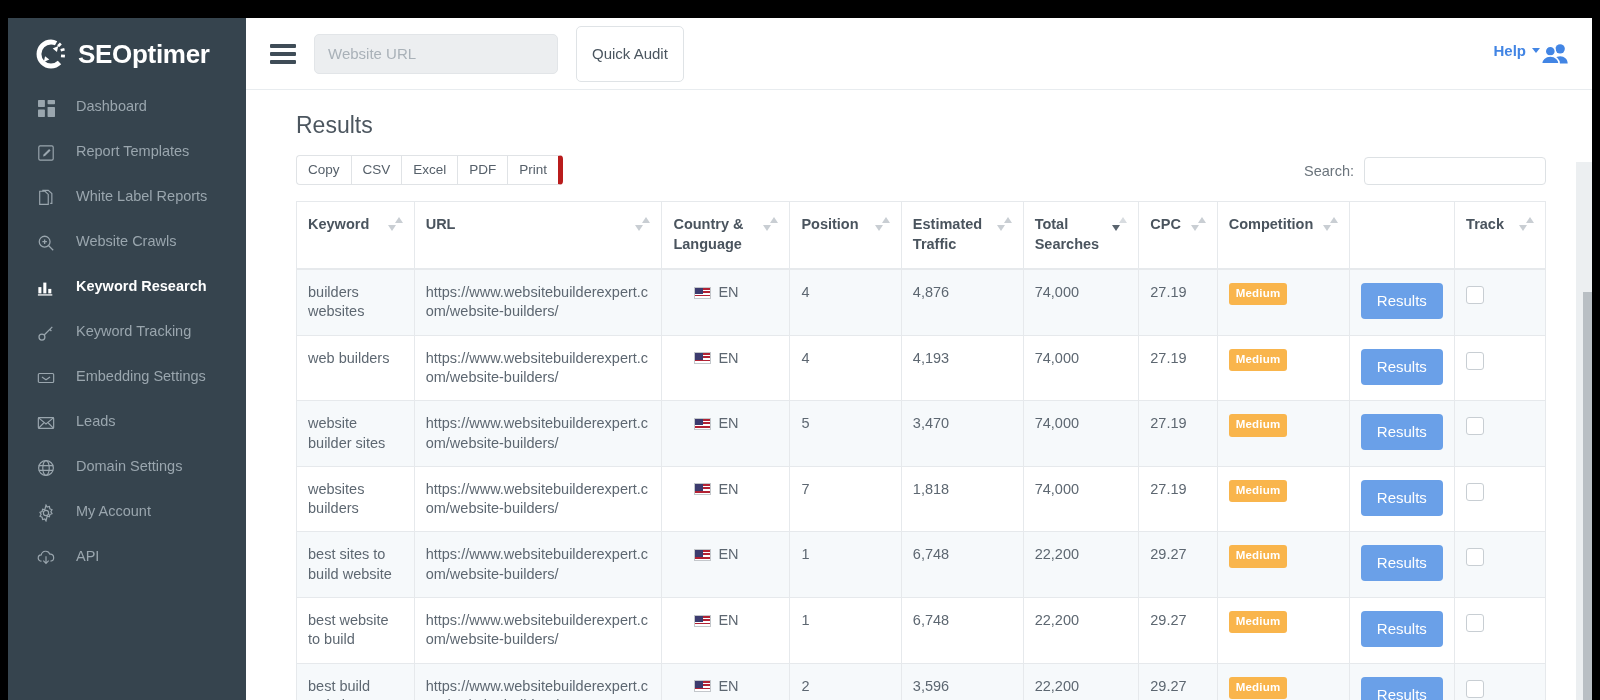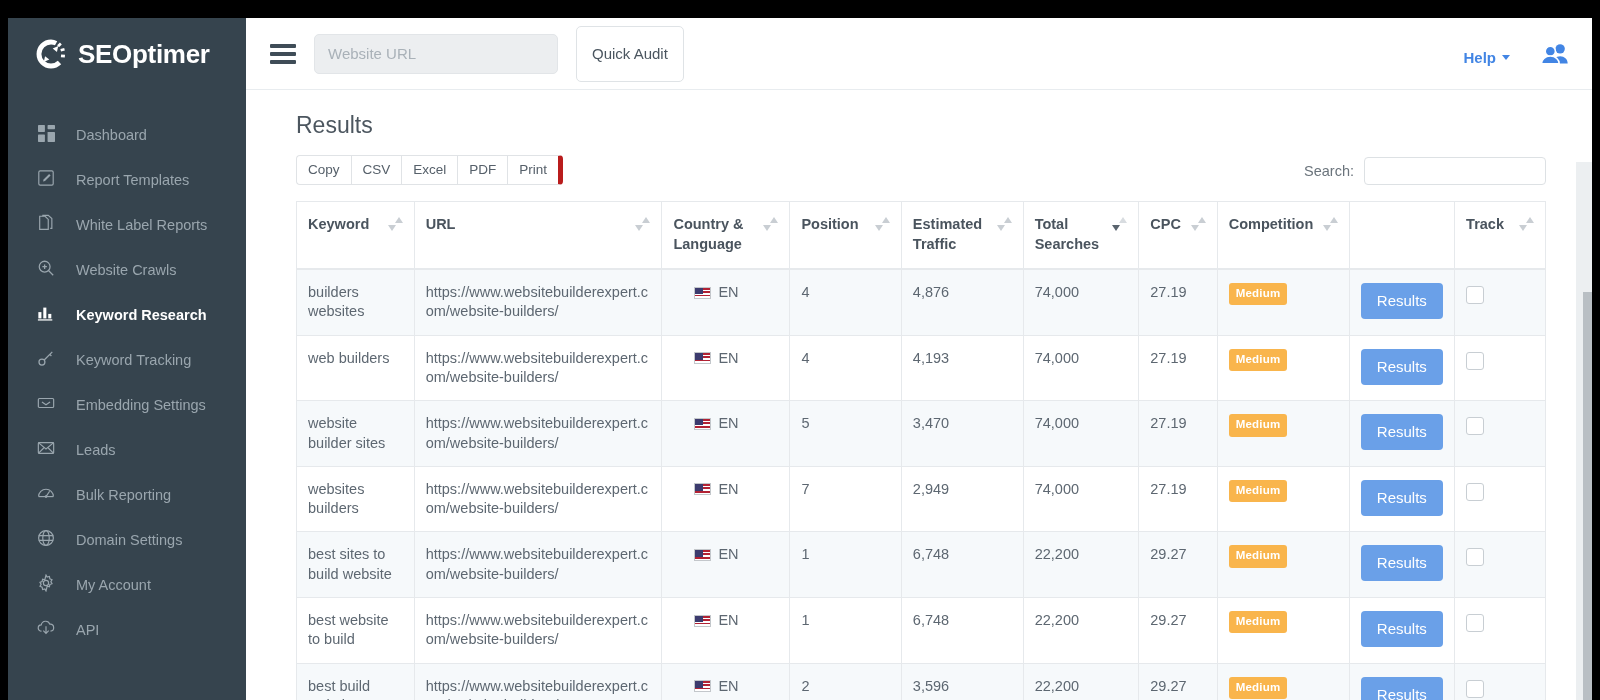--- a/index.html
+++ b/index.html
@@ -38,21 +38,21 @@
     color: #ffffff;
     font-size: 26px;
     font-weight: 700;
     letter-spacing: -0.3px;
     white-space: nowrap;
   }
   .nav { padding-top: 8px; }
   .nav-item {
     height: 45px;
     display: flex;
-    align-items: flex-end;
+    align-items: flex-start;
     padding-left: 28px;
     gap: 20px;
     cursor: pointer;
     text-decoration: none;
   }
   .nav-icon {
     width: 20px; height: 20px;
     flex: 0 0 20px;
     display: flex; align-items: center; justify-content: center;
     color: #9aa6ae;
@@ -114,22 +114,21 @@
     border-radius: 5px;
     padding: 0 15px;
     font-family: "Liberation Sans", sans-serif;
     font-size: 15px;
     color: #4a555f;
     cursor: pointer;
   }
   .topbar-right {
     margin-left: auto;
     display: flex;
-    align-items: flex-end;
-    gap: 30px;
+    align-items: flex-start;
   }
   .help-link {
     color: #4285e4;
     font-size: 15px;
     font-weight: 700;
     text-decoration: none;
     cursor: pointer;
     display: flex; align-items: center; gap: 6px;
   }
   .caret-down {
@@ -426,31 +425,20 @@
       <a class="nav-item">
         <span class="nav-icon">
           <svg width="18" height="18" viewBox="0 0 20 20" fill="none" stroke="currentColor" stroke-width="1.3">
               <rect x="1.5" y="4" width="17" height="12" rx="1"></rect>
               <path d="M1.5 4l8.5 7 8.5-7M1.5 16l6-6M18.5 16l-6-6"></path>
             </svg>
         </span>
         <span class="nav-label">Leads</span>
       </a>
 
-      <a class="nav-item">
-        <span class="nav-icon">
-          <svg width="18" height="18" viewBox="0 0 20 20" fill="none" stroke="currentColor" stroke-width="1.3">
-              <path d="M1.8 14a8.2 8.2 0 0 1 16.4 0"></path>
-              <path d="M1.8 14h16.4"></path>
-              <circle cx="10" cy="14" r="1.5" fill="currentColor" stroke="none"></circle>
-              <path d="M10 14L14 8"></path>
-            </svg>
-        </span>
-        <span class="nav-label">Bulk Reporting</span>
-      </a>
 
       <a class="nav-item">
         <span class="nav-icon">
           <svg width="18" height="18" viewBox="0 0 20 20" fill="none" stroke="currentColor" stroke-width="1.3">
               <circle cx="10" cy="10" r="8.2"></circle>
               <ellipse cx="10" cy="10" rx="3.6" ry="8.2"></ellipse>
               <path d="M2 7.3h16M2 12.7h16"></path>
             </svg>
         </span>
         <span class="nav-label">Domain Settings</span>
@@ -701,21 +689,21 @@
                 <td>
                   <span class="cell-lang">
                     <span class="flag">
                       <span class="stripes"></span>
                       <span class="canton"></span>
                     </span>
                     <span>EN</span>
                   </span>
                 </td>
                 <td>7</td>
-                <td>2,949</td>
+                <td>1,818</td>
                 <td>74,000</td>
                 <td>27.19</td>
                 <td><span class="badge-medium">Medium</span></td>
                 <td><button class="btn-results">Results</button></td>
                 <td>
                   <span class="track-cb"></span>
                 </td>
               </tr>
               <tr class="odd">
                 <td>best sites to build website</td>

